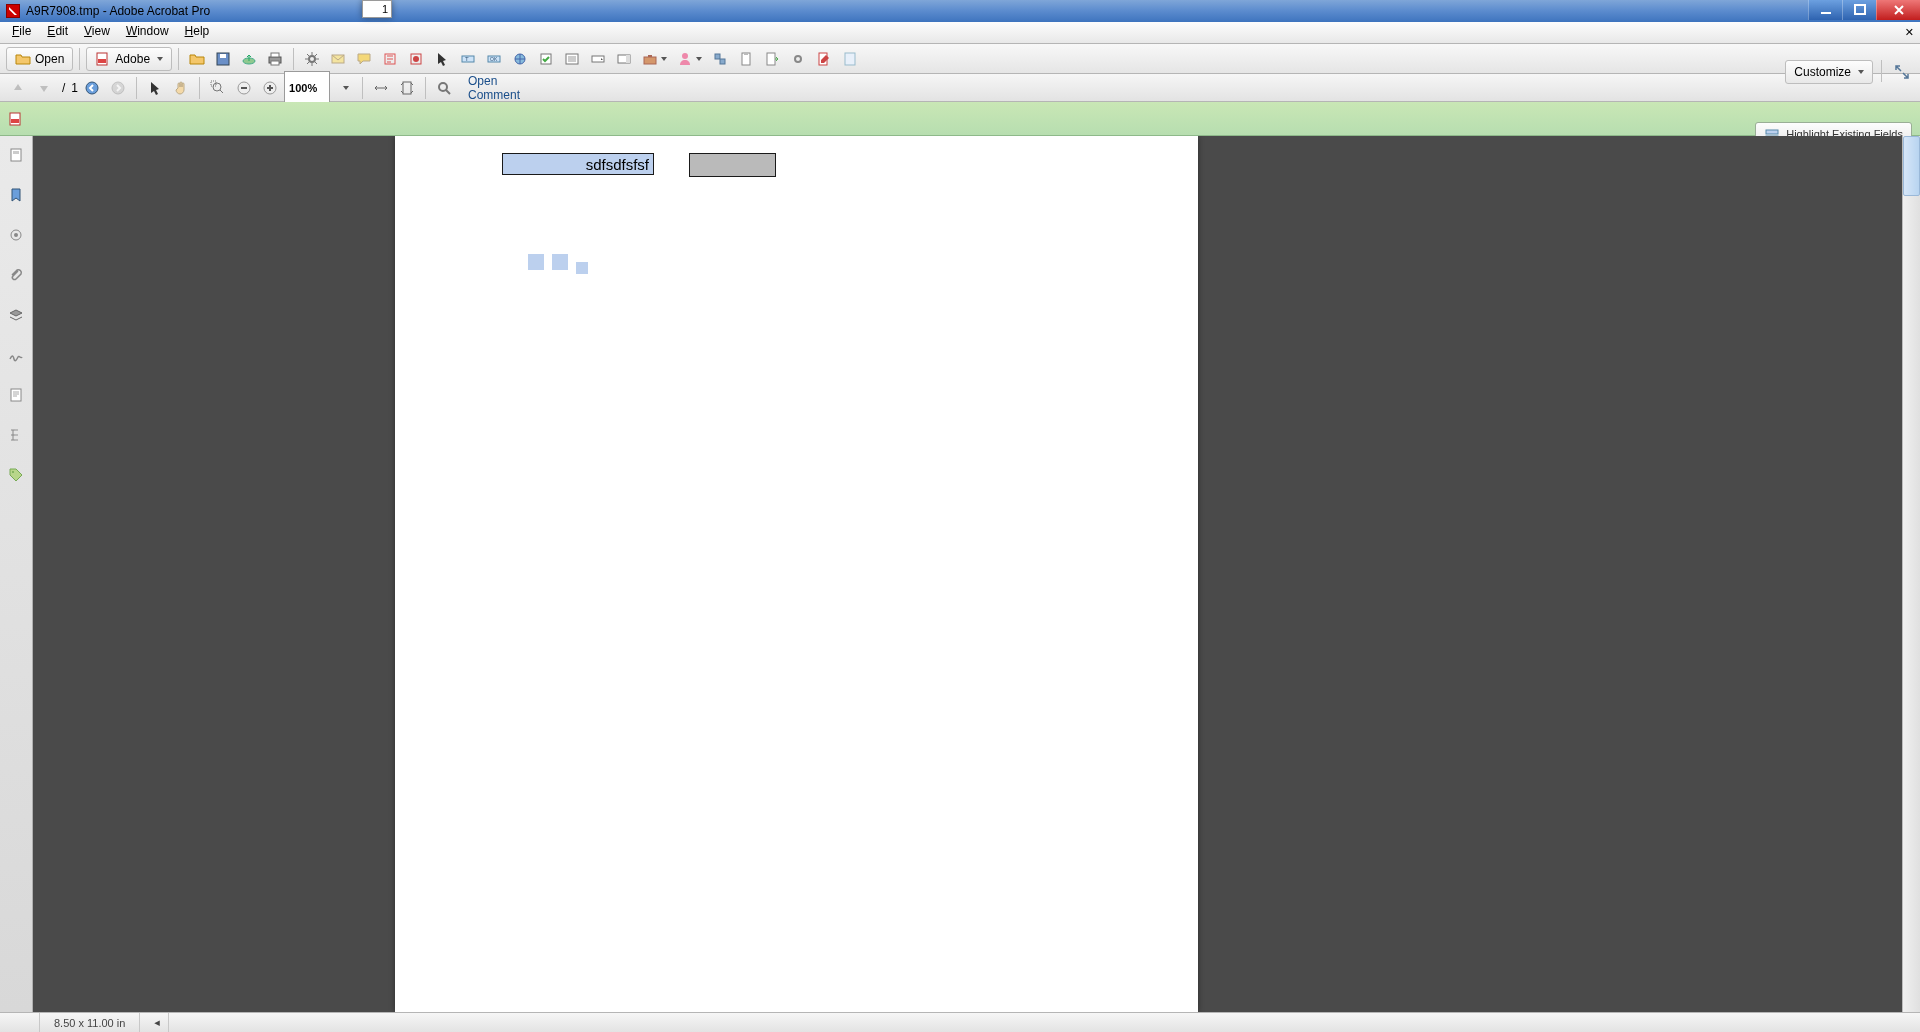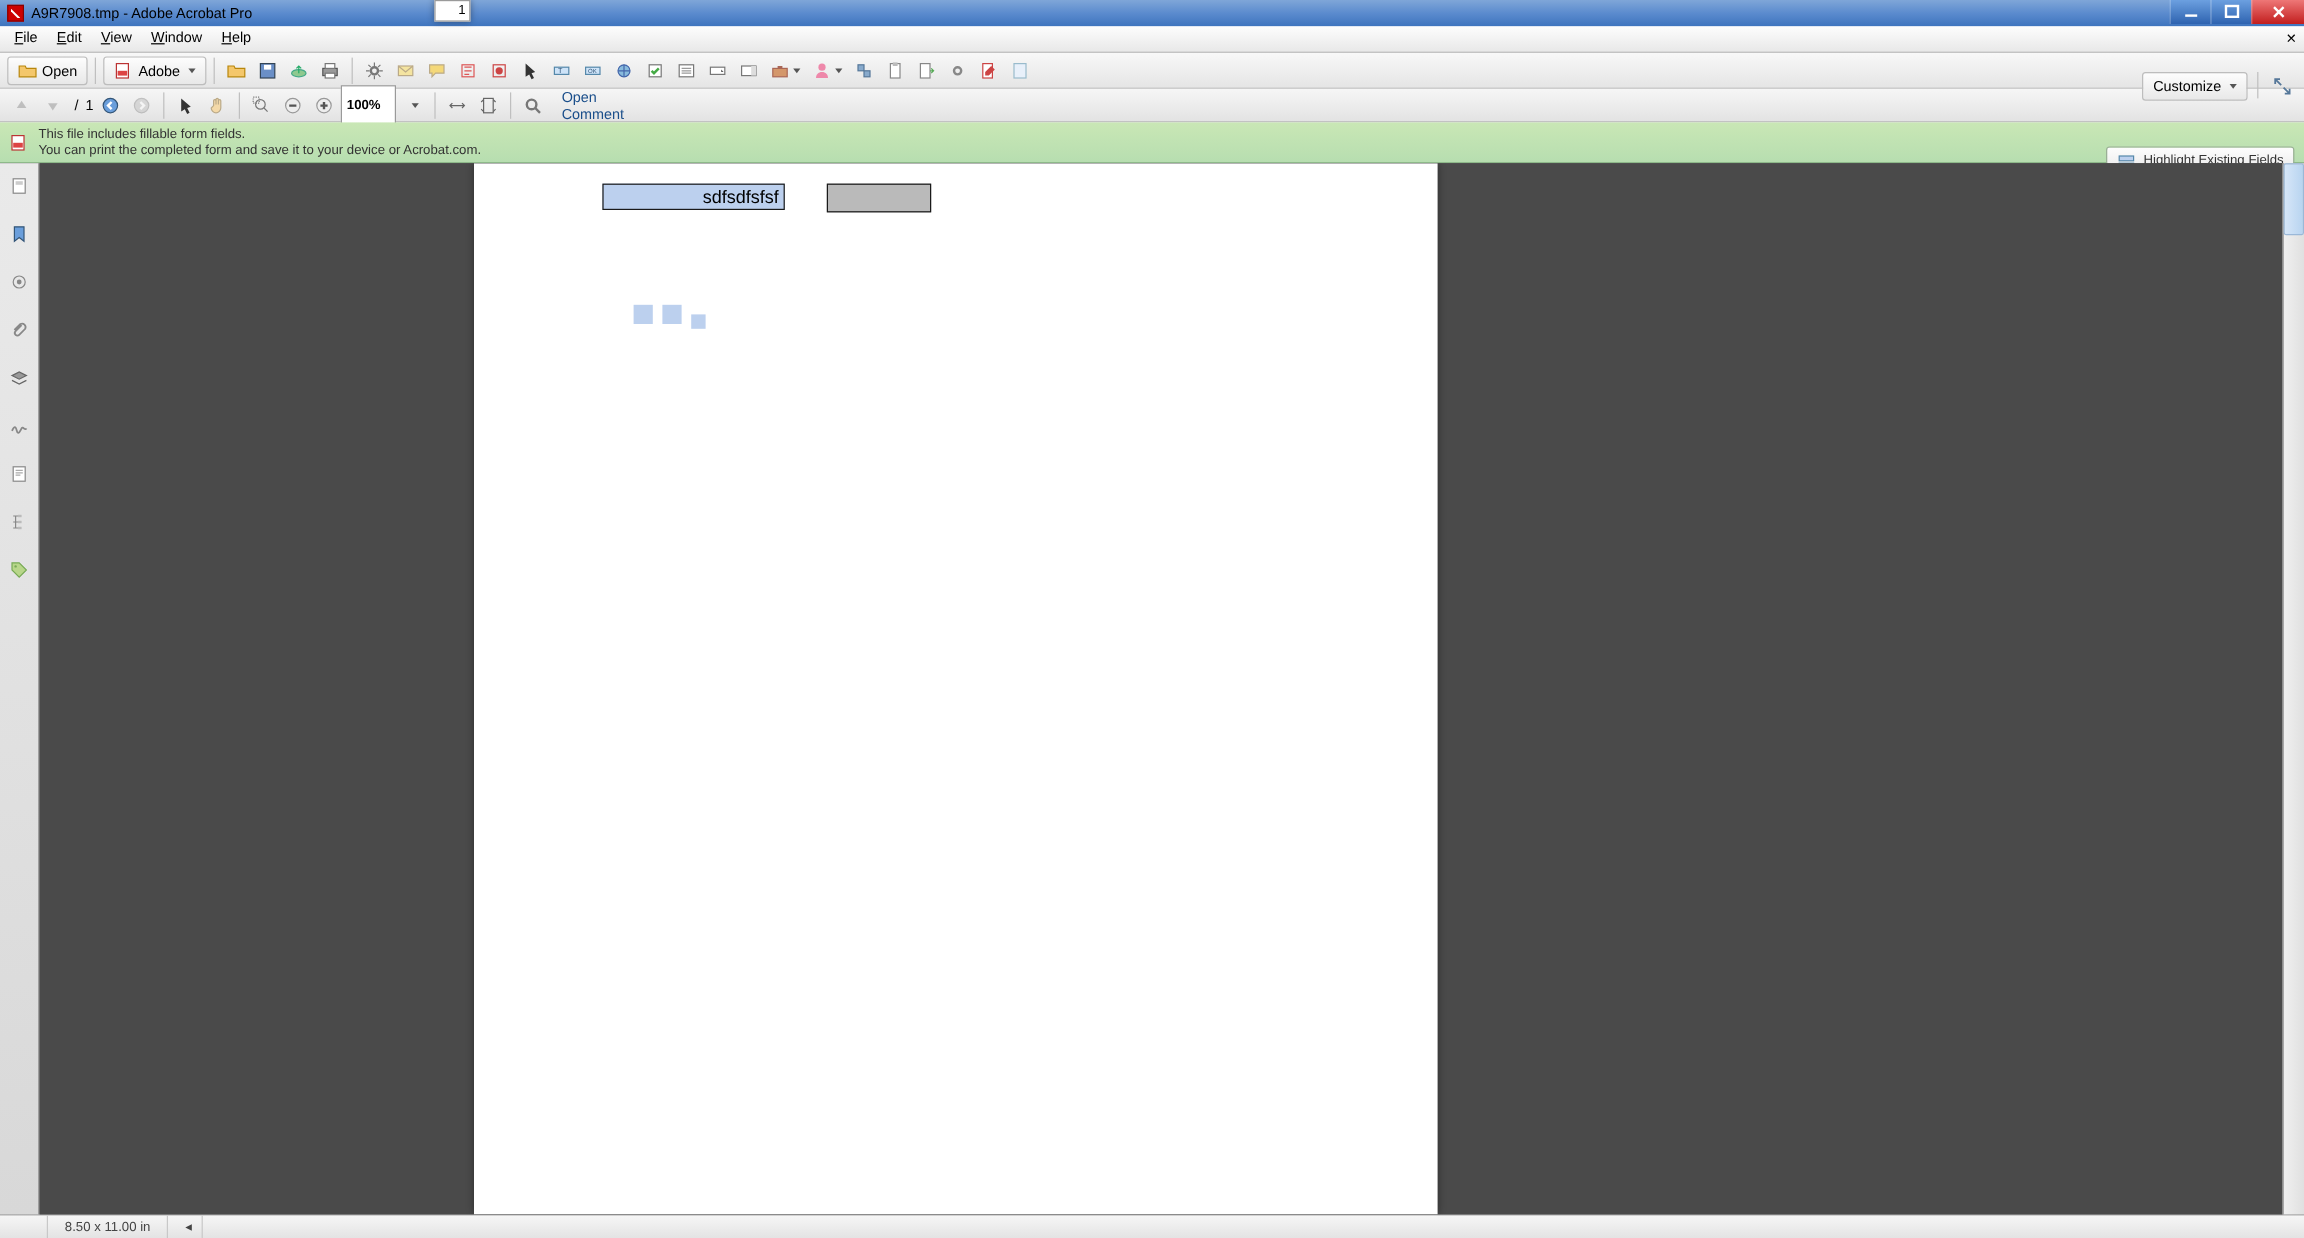--- a/index.html
+++ b/index.html
@@ -375,24 +375,20 @@
     <div class="link"><span>Open</span></div>
     <div class="link"><span>Comment</span></div>
   </div>
 </div>
 
 <div class="infobar">
   <svg class="info-icon" viewBox="0 0 16 16">
       <rect x="2" y="2" width="10" height="12" fill="#fff" stroke="#b33"></rect>
       <rect x="3" y="8" width="8" height="4" fill="#d44"></rect>
     </svg>
-  <div class="info-text">
-    <div>This file includes fillable form fields.</div>
-    <div>You can print the completed form and save it to your device or Acrobat.com.</div>
-  </div>
   <div class="highlight-btn">
     <svg class="ic" viewBox="0 0 16 16">
         <rect x="2" y="4" width="12" height="4" fill="#bcd0ee" stroke="#58a"></rect>
         <rect x="2" y="10" width="12" height="4" fill="#bcd0ee" stroke="#58a"></rect>
       </svg>
     <span>Highlight Existing Fields</span>
   </div>
 </div>
 
 <div class="main">

